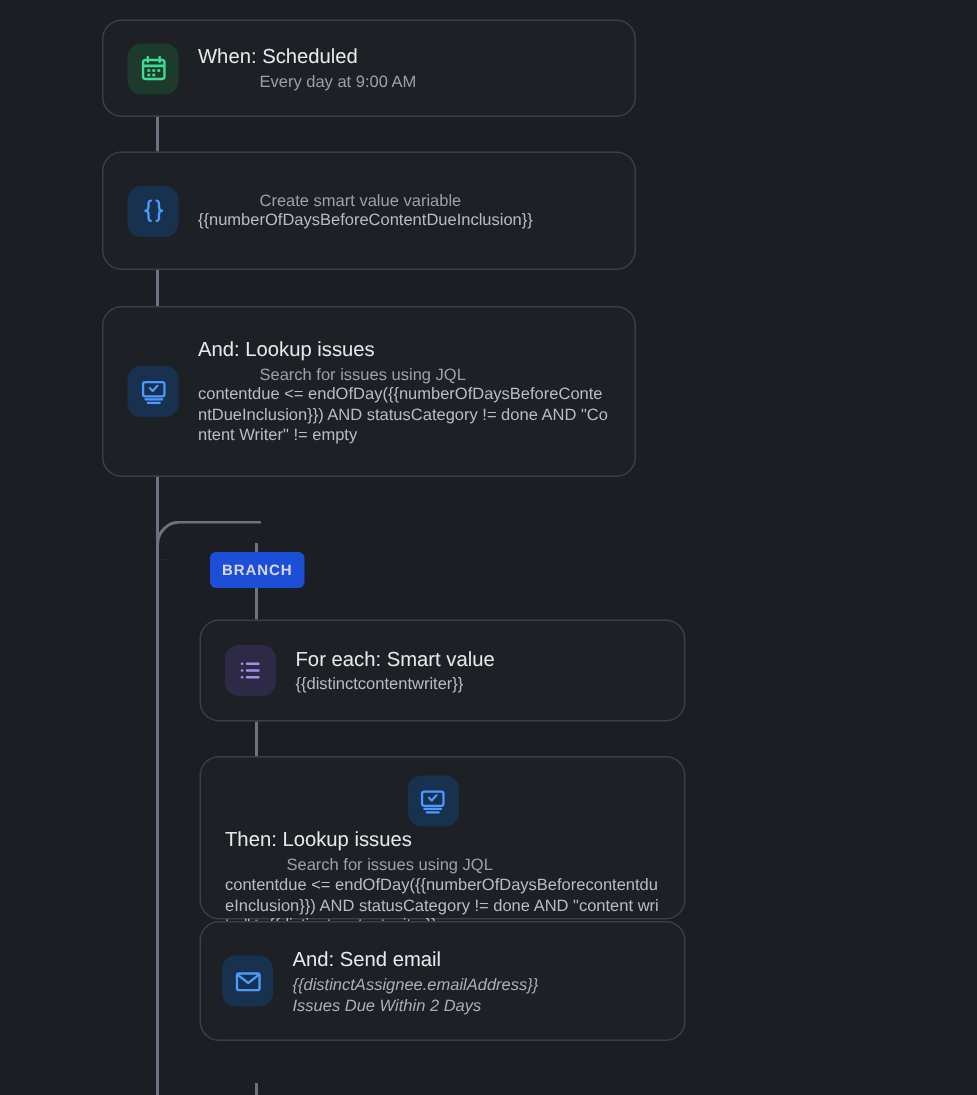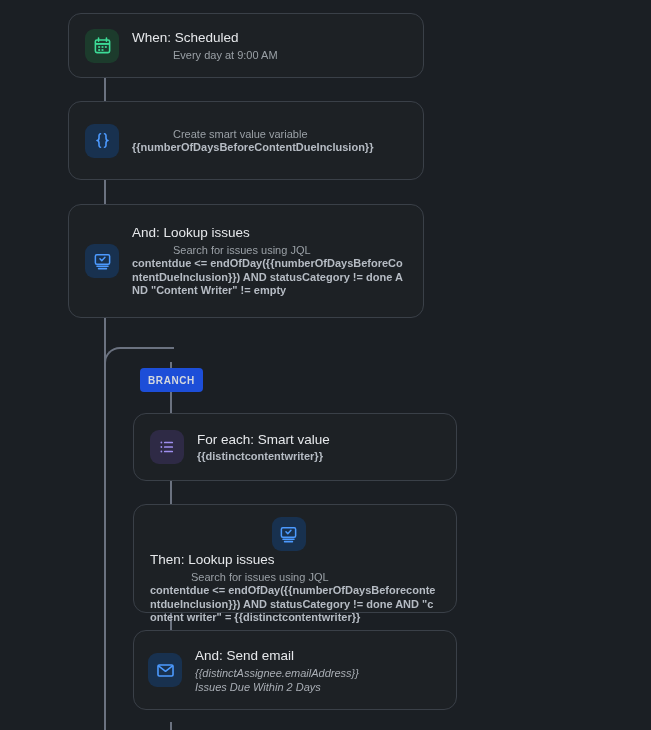--- a/index.html
+++ b/index.html
@@ -107,21 +107,21 @@
   .card-sub {
     color: #9aa0a6;
     font-size: 11px;
     line-height: 14px;
     padding-left: 41px;
   }
   .card-code {
     color: #b6bcc4;
     font-size: 11px;
     line-height: 13.5px;
-    font-weight: 700;
+    font-weight: 400;
     word-break: break-all;
   }
   .card-sub-plain {
     color: #a9aeb5;
     font-size: 11px;
     line-height: 14px;
     font-style: italic;
   }
 </style>
 </head>
@@ -217,21 +217,21 @@
         <path d="M5 18h14M7 21h10"></path>
       </svg>
     </div>
     <div class="card-body">
       <div class="card-title">Then: Lookup issues</div>
       <div class="card-sub">Search for issues using JQL</div>
       <div class="card-code">contentdue &lt;= endOfDay({{numberOfDaysBeforecontentdueInclusion}}) AND statusCategory != done AND "content writer" = {{distinctcontentwriter}}</div>
     </div>
   </div>
 
-  <div class="card branch" style="top:630px; height:80px;padding-left:14px;">
+  <div class="card branch" style="top:614px; height:80px;padding-left:14px;">
     <div class="card-icon icon-blue">
       <svg width="19" height="19" viewBox="0 0 24 24" fill="none" stroke="#4c9aff" stroke-width="2" stroke-linecap="round" stroke-linejoin="round">
         <rect x="2.5" y="5" width="19" height="14" rx="1.6"></rect>
         <path d="M3.2 6.2L12 13l8.8-6.8"></path>
       </svg>
     </div>
     <div class="card-body">
       <div class="card-title">And: Send email</div>
       <div class="card-sub-plain">{{distinctAssignee.emailAddress}}</div>
       <div class="card-sub-plain">Issues Due Within 2 Days</div>

